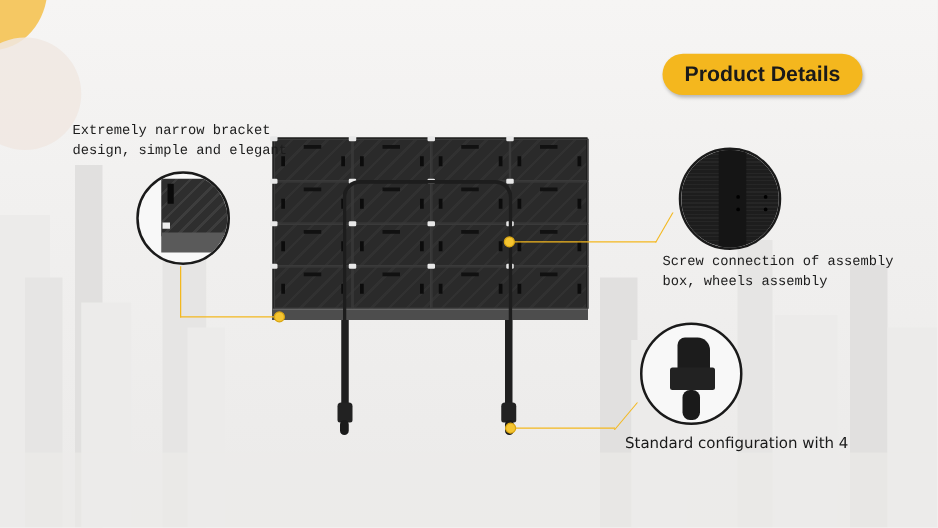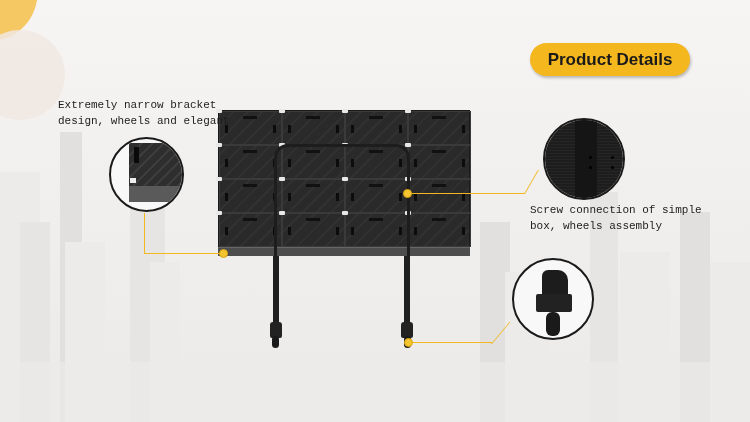--- a/index.html
+++ b/index.html
@@ -216,44 +216,45 @@
 <div class="panel-base"></div>
 <div class="frame-top"></div>
 <div class="leg" style="left:273px;"></div>
 <div class="leg" style="left:404px;"></div>
 <div class="caster" style="left:270px;top:322px;"></div>
 <div class="wheel" style="left:272px;top:336px;"></div>
 <div class="caster" style="left:401px;top:322px;"></div>
 <div class="wheel" style="left:404px;top:336px;"></div>
 
 <div class="caption-mono" style="left:58px;top:97px;"><span>Extremely narrow bracket</span>
-<span>design, wheels and elegant</span></div>
+<span>design, simple and elegant</span></div>
 <div class="detail" style="left:109px;top:137px;width:75px;height:75px;">
   <div class="inner" style="left:18px;top:4px;width:60px;height:46px;background:#2e2e2e;background-image:repeating-linear-gradient(135deg,rgba(255,255,255,0.07) 0 2px,transparent 2px 8px);"></div>
   <div class="inner" style="left:18px;top:47px;width:60px;height:16px;background:#5a5a5a;"></div>
   <div class="inner" style="left:23px;top:8px;width:5px;height:16px;background:#0a0a0a;"></div>
   <div class="inner" style="left:19px;top:39px;width:6px;height:5px;background:#eee;"></div>
 </div>
 <div class="line" style="left:144px;top:213px;width:1px;height:41px;"></div>
 <div class="line" style="left:144px;top:253px;width:80px;height:1px;"></div>
 <div class="dot" style="left:219px;top:249px;"></div>
 
 <div class="detail" style="left:543px;top:118px;width:82px;height:82px;">
   <div class="inner" style="left:0;top:0;width:82px;height:82px;background:#1d1d1d;background-image:repeating-linear-gradient(0deg,rgba(255,255,255,0.04) 0 1px,transparent 1px 3px);"></div>
   <div class="inner" style="left:30px;top:0;width:22px;height:82px;background:#151515;"></div>
   <div class="inner" style="left:44px;top:36px;width:3px;height:3px;border-radius:50%;background:#000;box-shadow:22px 0 0 #000,0 10px 0 #000,22px 10px 0 #000;"></div>
 </div>
 <div class="line" style="left:409px;top:193px;width:116px;height:1px;"></div>
 <div class="line" style="left:524px;top:170px;width:1px;height:24px;transform:skewX(-30deg);transform-origin:bottom;"></div>
 <div class="dot" style="left:403px;top:189px;"></div>
-<div class="caption-mono" style="left:530px;top:202px;"><span>Screw connection of simple</span>
+<div class="caption-mono" style="left:530px;top:202px;"><span>Screw connection of assembly</span>
 <span>box, wheels assembly</span></div>
 
 <div class="detail" style="left:512px;top:258px;width:82px;height:82px;">
   <div class="inner" style="left:28px;top:10px;width:26px;height:26px;background:#1c1c1c;border-radius:6px 10px 2px 2px;"></div>
   <div class="inner" style="left:22px;top:34px;width:36px;height:18px;background:#222;border-radius:2px;"></div>
   <div class="inner" style="left:32px;top:52px;width:14px;height:24px;background:#1a1a1a;border-radius:6px;"></div>
 </div>
 <div class="line" style="left:410px;top:342px;width:82px;height:1px;"></div>
 <div class="line" style="left:491px;top:322px;width:1px;height:22px;transform:skewX(-40deg);transform-origin:bottom;"></div>
 <div class="dot" style="left:404px;top:338px;"></div>
 <div class="caption-sans" style="left:500px;top:347px;width:230px;">
+  <div>Standard configuration with 4</div>
 </div>
 
 </body></html>

